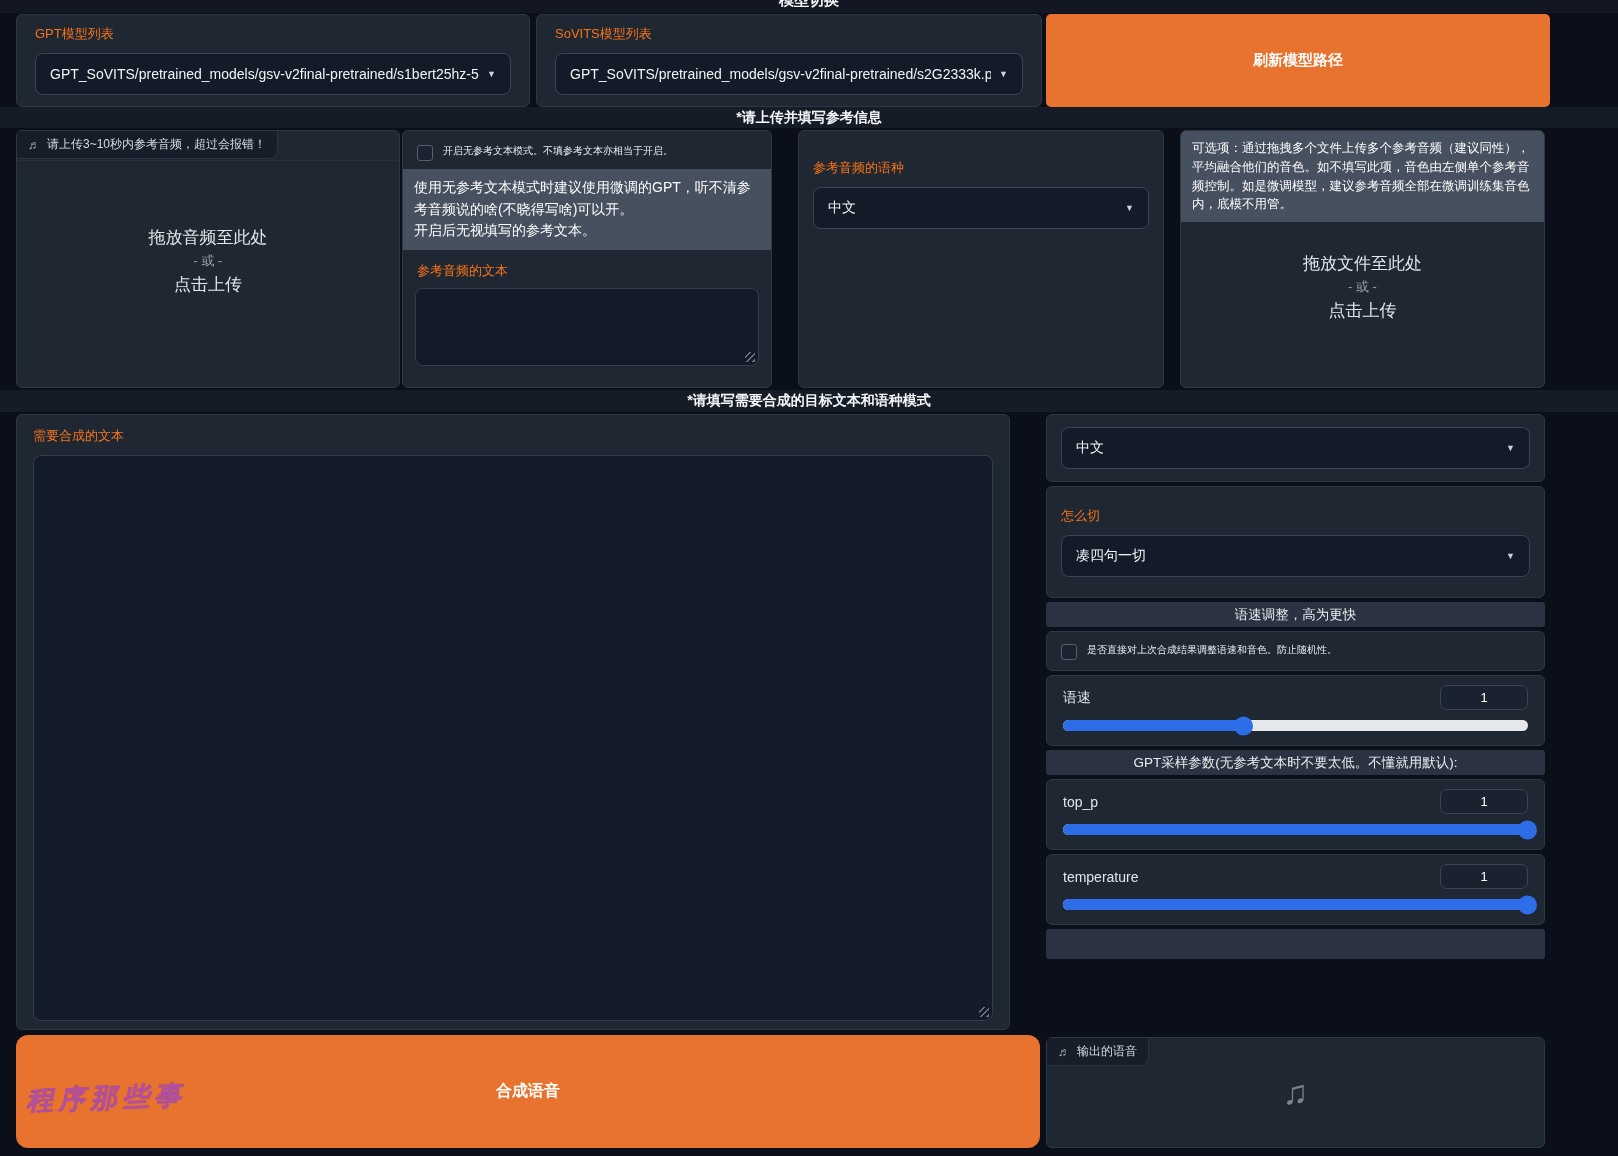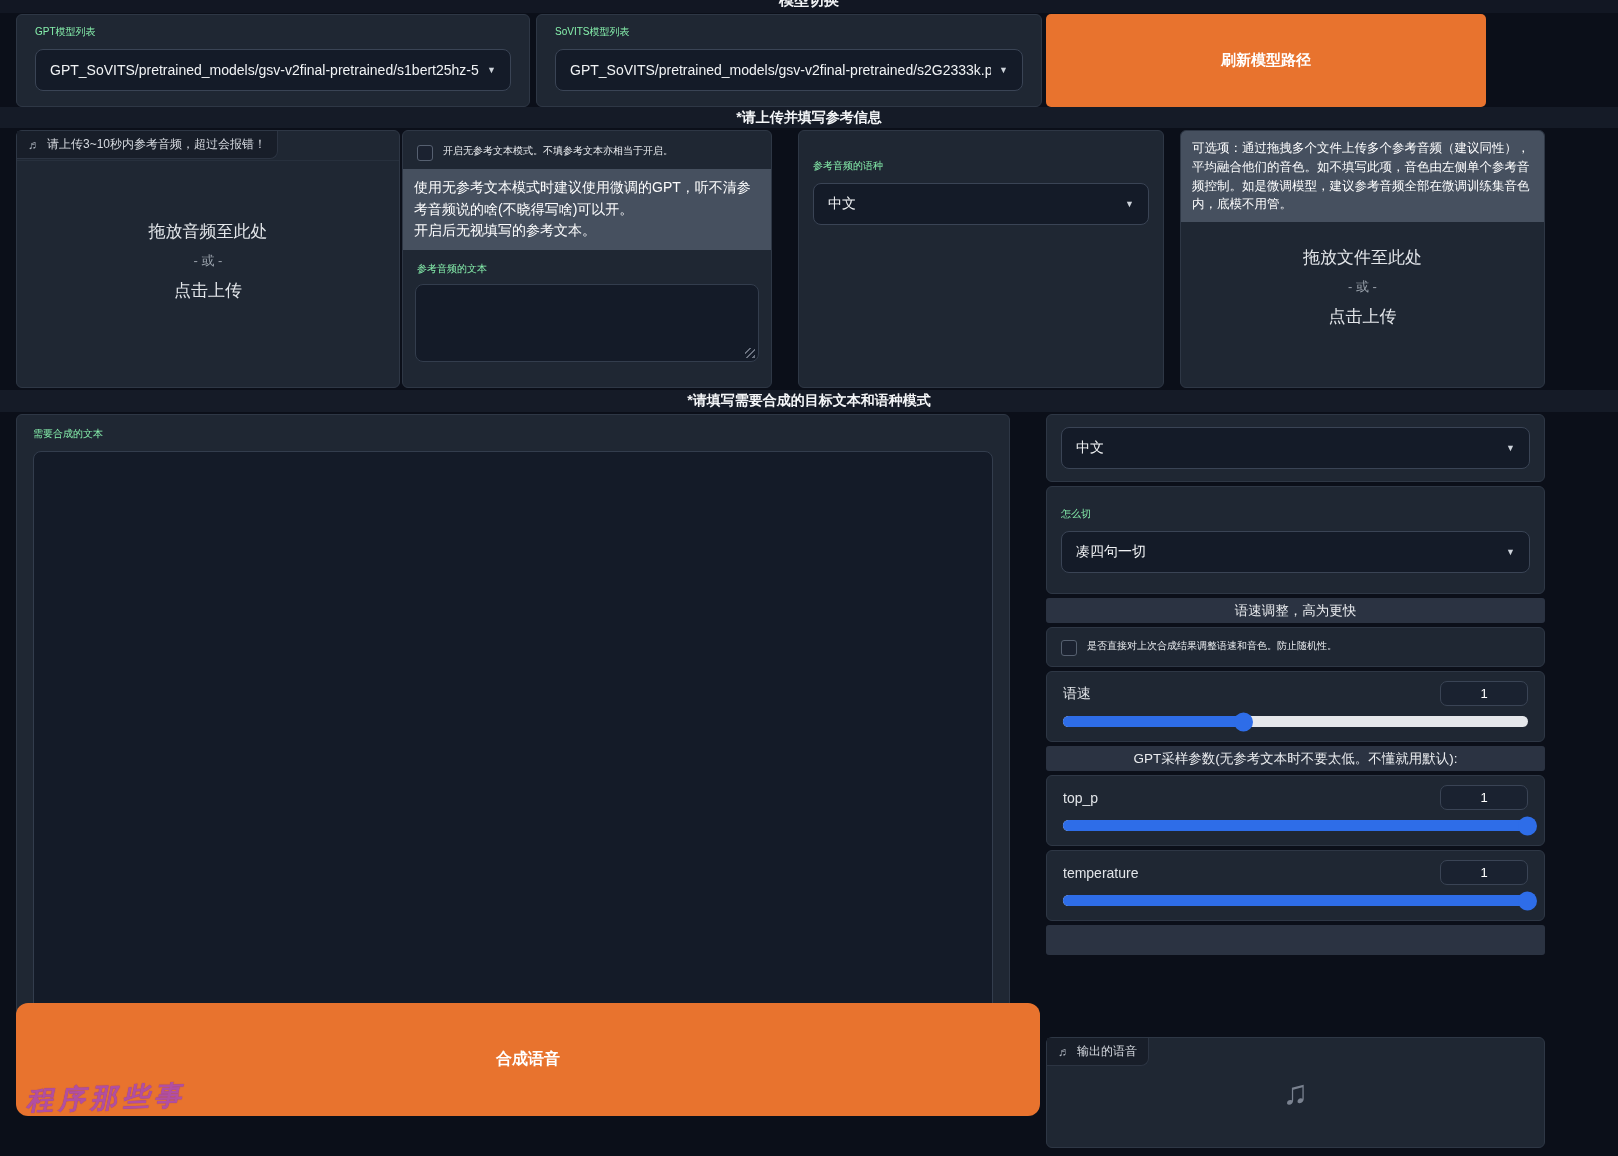--- a/index.html
+++ b/index.html
@@ -11,21 +11,21 @@
     position:relative;
   }
   .abs { position:absolute; }
 
   
   .titlebar { left:0; top:0; width:1618px; height:13px; background:#121723; overflow:hidden; }
   .titlebar .t { margin-top:-9px; text-align:center; font-size:15px; font-weight:bold; color:#f2f4f6; }
 
   
   .panel { background:#1f2733; border:1px solid #2e3745; border-radius:6px; }
-  .lbl { font-size:10px; color:#86efac; }
+  .lbl { font-size:13px; color:#f97316; }
   .dropdown {
     height:42px; background:#141b28; border:1px solid #3a4455; border-radius:8px;
     display:flex; align-items:center; padding:0 14px; font-size:14px; color:#f1f3f5;
     white-space:nowrap; overflow:hidden;
   }
   .dropdown .val { flex:1; overflow:hidden; text-overflow:clip; white-space:nowrap; }
   .caret { font-size:9px; color:#cdd3da; margin-left:8px; flex:0 0 auto; }
 
   
   .strip { background:#151b27; display:flex; align-items:center; justify-content:center;
@@ -39,21 +39,21 @@
     align-items:center; justify-content:center; cursor:pointer; border:none;
   }
 
   
   .chip {
     position:absolute; left:0; top:0; background:#181e29; border:1px solid #2c3442;
     border-top:none; border-left:none; border-radius:0 0 8px 0; padding:5px 11px;
     font-size:12px; color:#d6dae0; display:flex; align-items:center; gap:7px; z-index:2;
   }
   .chip .note { font-size:12px; color:#aeb5bf; }
-  .dropzone { height:100%; display:flex; flex-direction:column; align-items:center; justify-content:center; gap:9px; }
+  .dropzone { height:100%; display:flex; flex-direction:column; align-items:center; justify-content:center; gap:3px; }
   .dz-big { font-size:17px; color:#e3e6ea; }
   .dz-or  { font-size:13px; color:#99a1ab; }
   .col1-head { height:30px; border-bottom:1px solid #27303d; position:relative; }
 
   
   .cb-row { display:flex; gap:10px; align-items:flex-start; }
   .cb { width:16px; height:16px; flex:0 0 auto; background:#1b2230; border:1px solid #566070; border-radius:3px; margin-top:2px; }
   .cb-label { font-size:10px; color:#eceef1; line-height:1.5; }
 
   
@@ -105,21 +105,21 @@
 </div>
 
 <div class="abs panel model-panel" style="left:536px; top:14px; width:506px; height:93px;">
   <div class="lbl">SoVITS模型列表</div>
   <div class="dropdown">
     <span class="val">GPT_SoVITS/pretrained_models/gsv-v2final-pretrained/s2G2333k.pth</span>
     <span class="caret">▼</span>
   </div>
 </div>
 
-<button class="abs btn-orange" style="left:1046px; top:14px; width:440px; height:93px; font-size:15px; border-radius:5px;">刷新模型路径</button>
+<button class="abs btn-orange" style="left:1046px; top:14px; width:504px; height:93px; font-size:15px; border-radius:5px;">刷新模型路径</button>
 
 <div class="abs strip" style="left:0; top:107px; width:1618px; height:21px;">*请上传并填写参考信息</div>
 
 <div class="abs panel" style="left:16px; top:130px; width:384px; height:258px;">
   <div class="col1-head">
     <div class="chip">
       <span class="note">♬</span>
       <span>请上传3~10秒内参考音频，超过会报错！</span>
     </div>
   </div>
@@ -232,21 +232,21 @@
     <div class="track">
       <div class="fill" style="width: 100%;">
           <div class="knob"></div>
         </div>
     </div>
   </div>
 
   <div class="substrip" style="height:30px;"></div>
 </div>
 
-<button class="abs btn-orange" style="left:16px; top:1003px; width:1024px; height:113px; font-size:16px; border-radius:12px;">合成语音</button>
+<button class="abs btn-orange" style="left:16px; top:1035px; width:1024px; height:113px; font-size:16px; border-radius:12px;">合成语音</button>
 
 <div class="abs watermark" style="left:26px; top:1080px;">程序那些事</div>
 
 <div class="abs panel" style="left:1046px; top:1037px; width:499px; height:111px;">
   <div class="chip">
     <span class="note">♬</span>
     <span>输出的语音</span>
   </div>
   <div style="height:100%; display:flex; align-items:center; justify-content:center;">
     <span class="bignote">♫</span>

